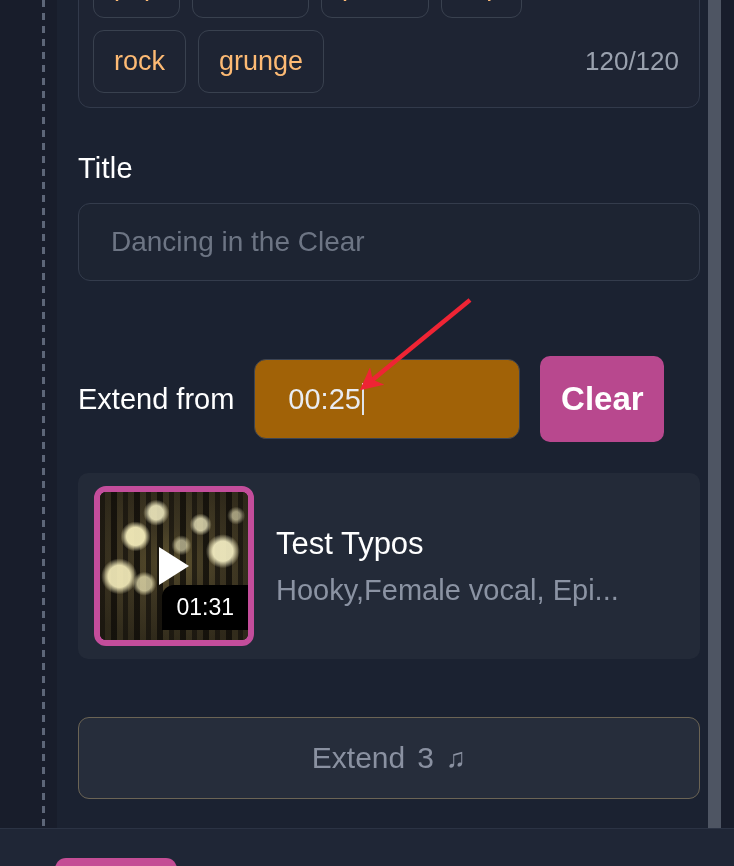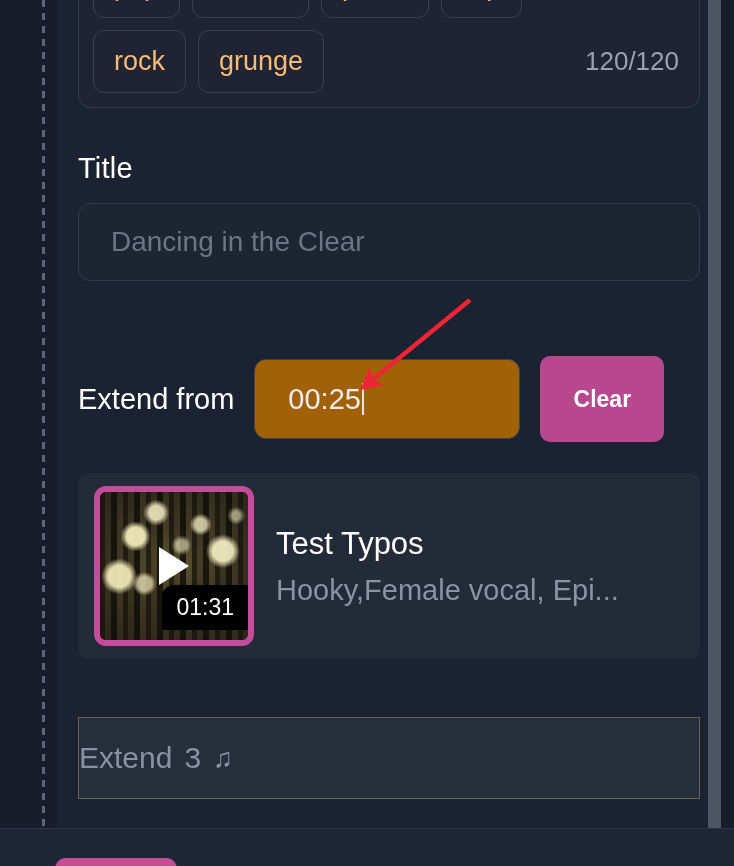--- a/index.html
+++ b/index.html
@@ -147,21 +147,21 @@
     background: #dfe3ea;
     margin-left: 1px;
   }
   .clear-button {
     width: 124px;
     height: 86px;
     border: none;
     border-radius: 10px;
     background: #b8488e;
     color: #ffffff;
-    font-size: 23px;
+    font-size: 33px;
     font-weight: bold;
     font-family: "Liberation Sans", sans-serif;
     cursor: pointer;
   }
 
   
   .track-card {
     margin-top: 31px;
     background: #232a38;
     border-radius: 10px;
@@ -233,27 +233,28 @@
     white-space: nowrap;
     overflow: hidden;
   }
 
   
   .extend-button {
     margin-top: 58px;
     height: 82px;
     width: 100%;
     border: 1px solid #6b6455;
-    border-radius: 0;
+    border-radius: 11px;
     background: #262d3b;
     color: #8a91a1;
     font-size: 30px;
     font-family: "Liberation Sans", sans-serif;
     display: flex;
     align-items: center;
+    justify-content: center;
     gap: 12px;
     cursor: pointer;
   }
   .extend-button .note { font-size: 27px; }
 
   
   #bottom-bar {
     position: absolute;
     left: 0;
     bottom: 0;

